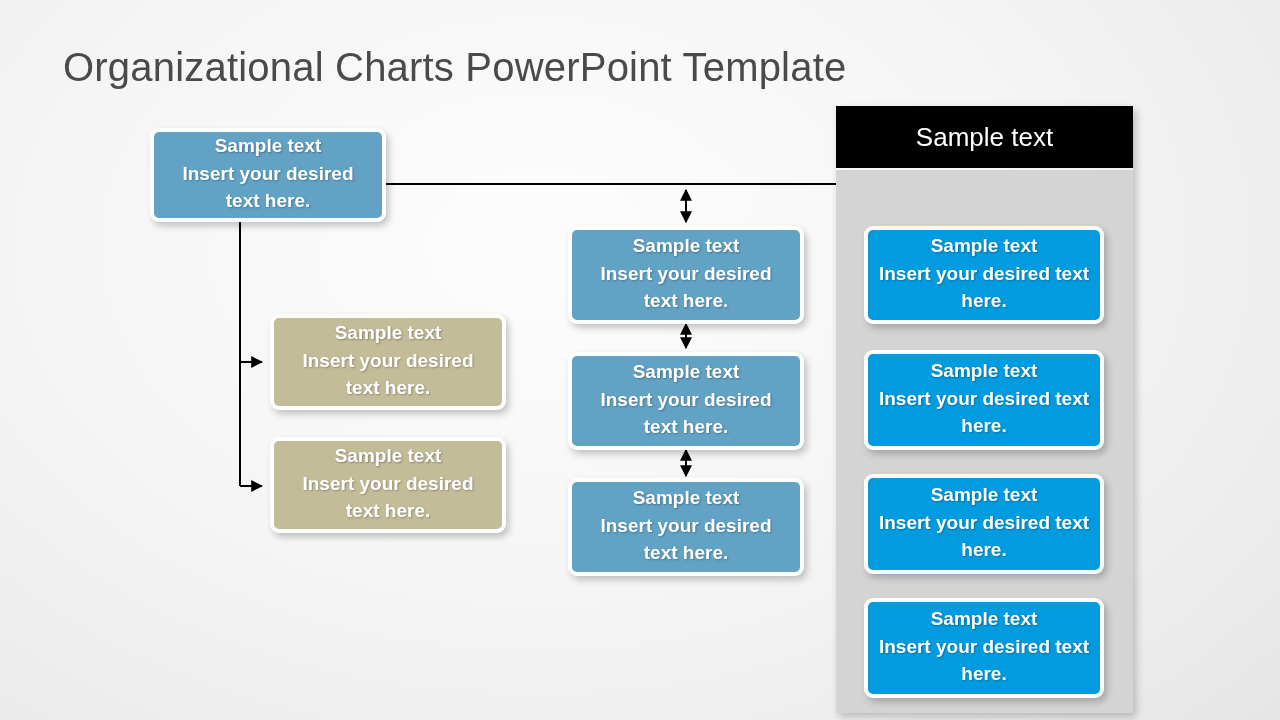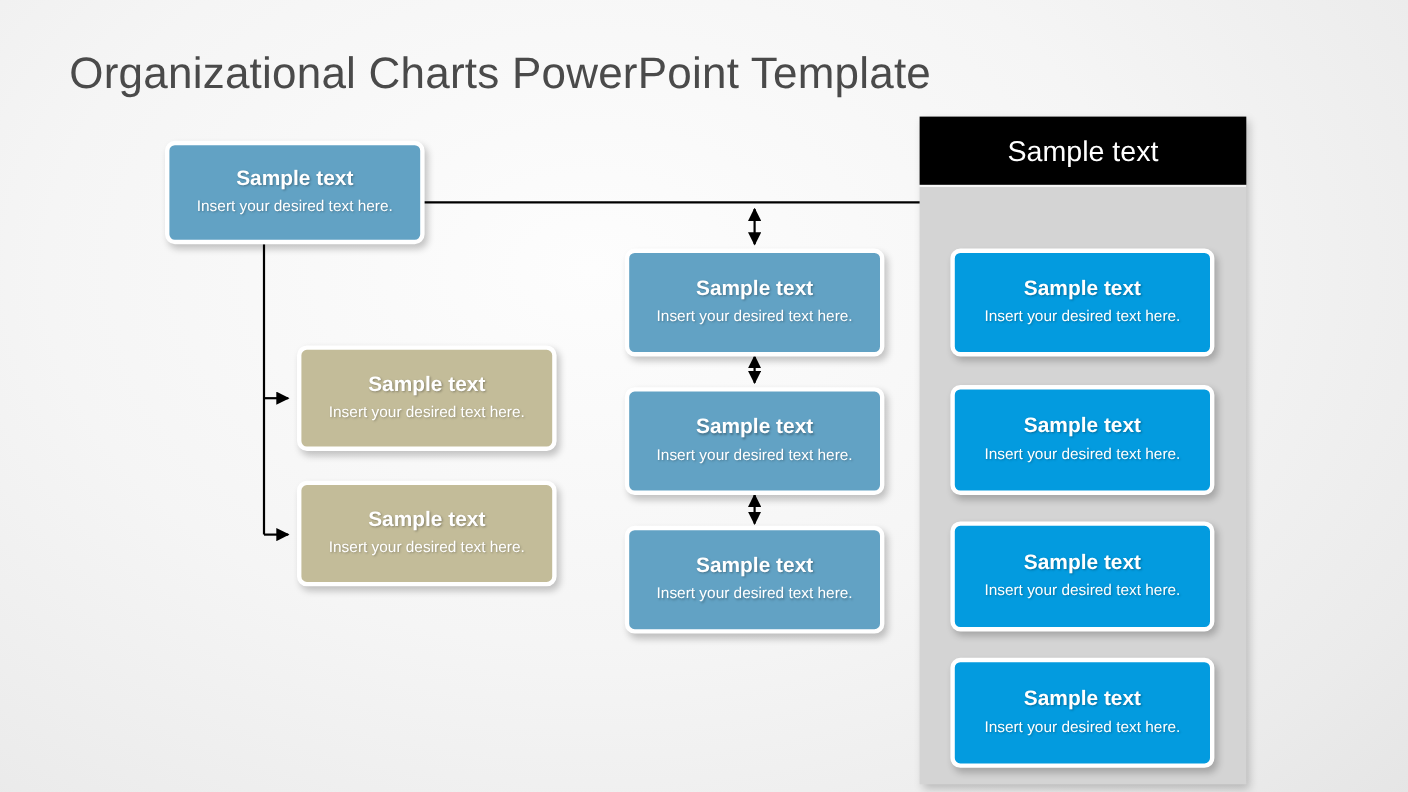--- a/index.html
+++ b/index.html
@@ -41,22 +41,22 @@
     color:#ffffff;
   }
   .card .t {
     font-size:19px;
     font-weight:700;
     line-height:1.15;
     text-shadow:1px 1px 2px rgba(0,0,0,0.30);
     margin-bottom:3px;
   }
   .card .s {
-    font-size:14px;
-    font-weight:400;
+    font-size:19px;
+    font-weight:700;
     line-height:1.45;
     text-shadow:1px 1px 2px rgba(0,0,0,0.25);
   }
   .c-steel { background:#62a2c4; }
   .c-khaki { background:#c3bc99; }
   .c-azure { background:#039bdf; }
 
   
   #panel-wrap {
     position:absolute;

